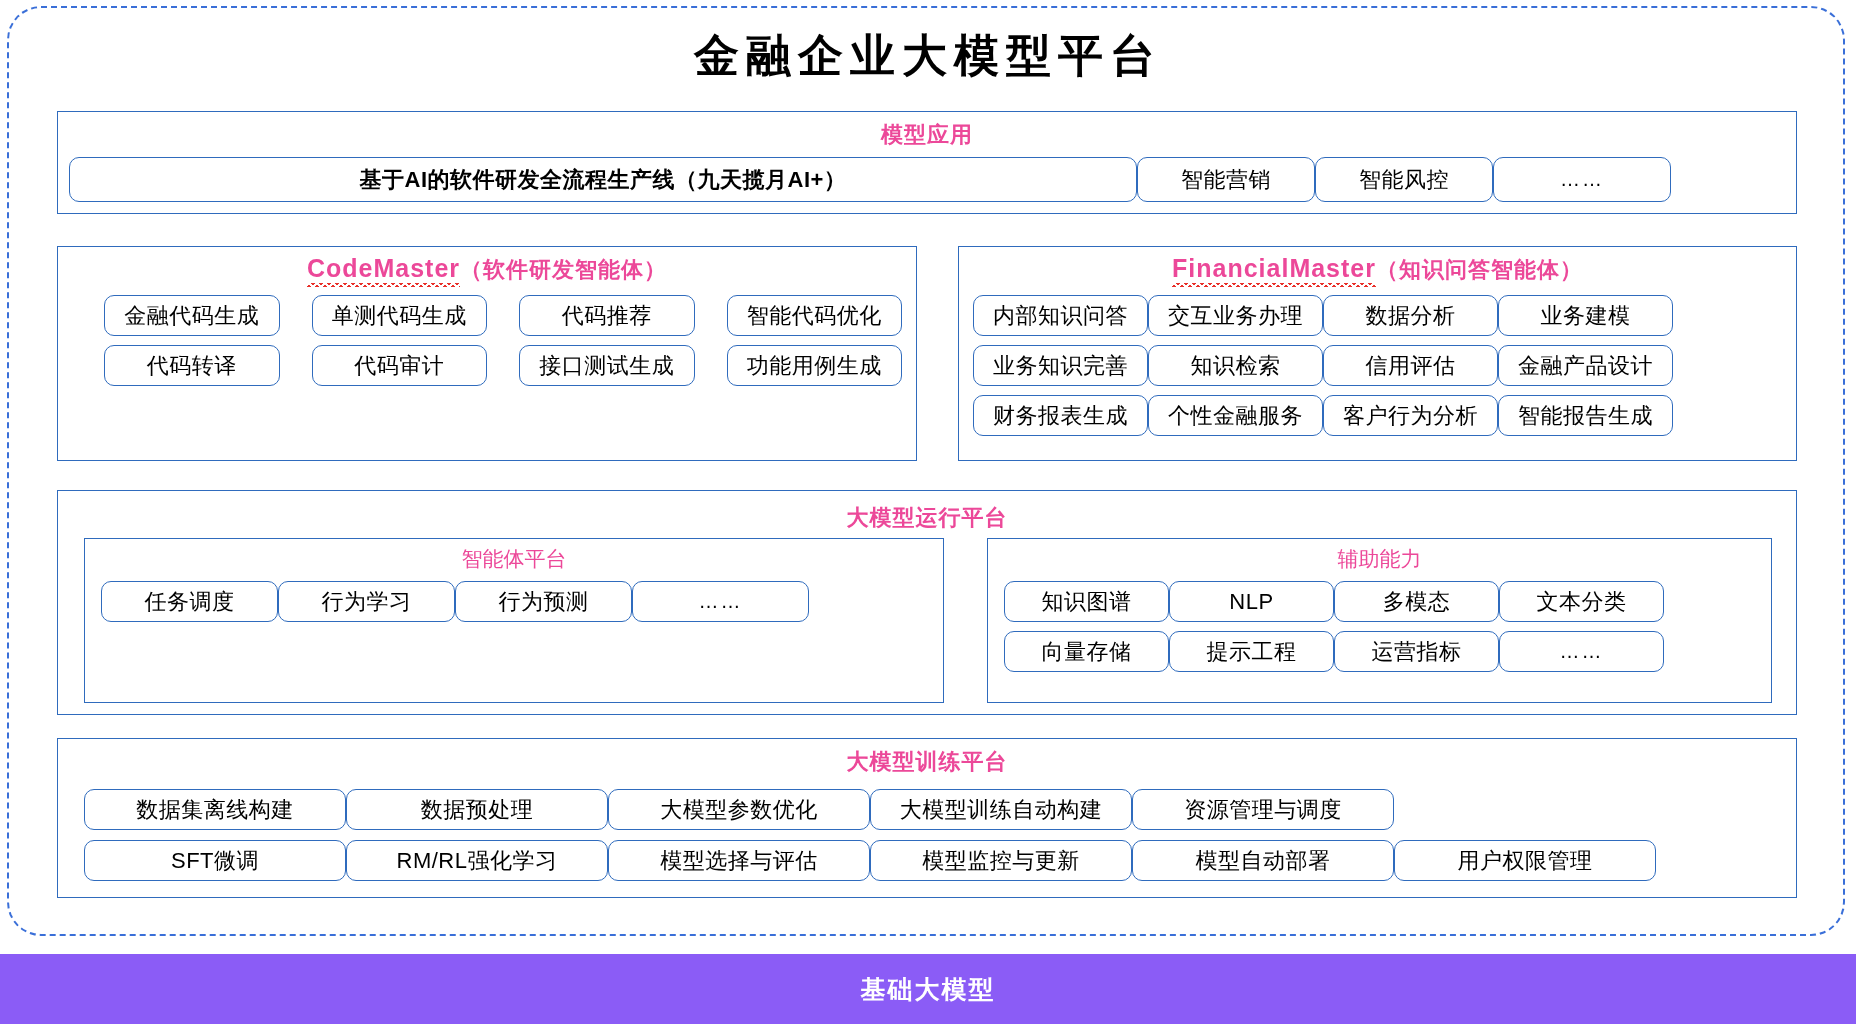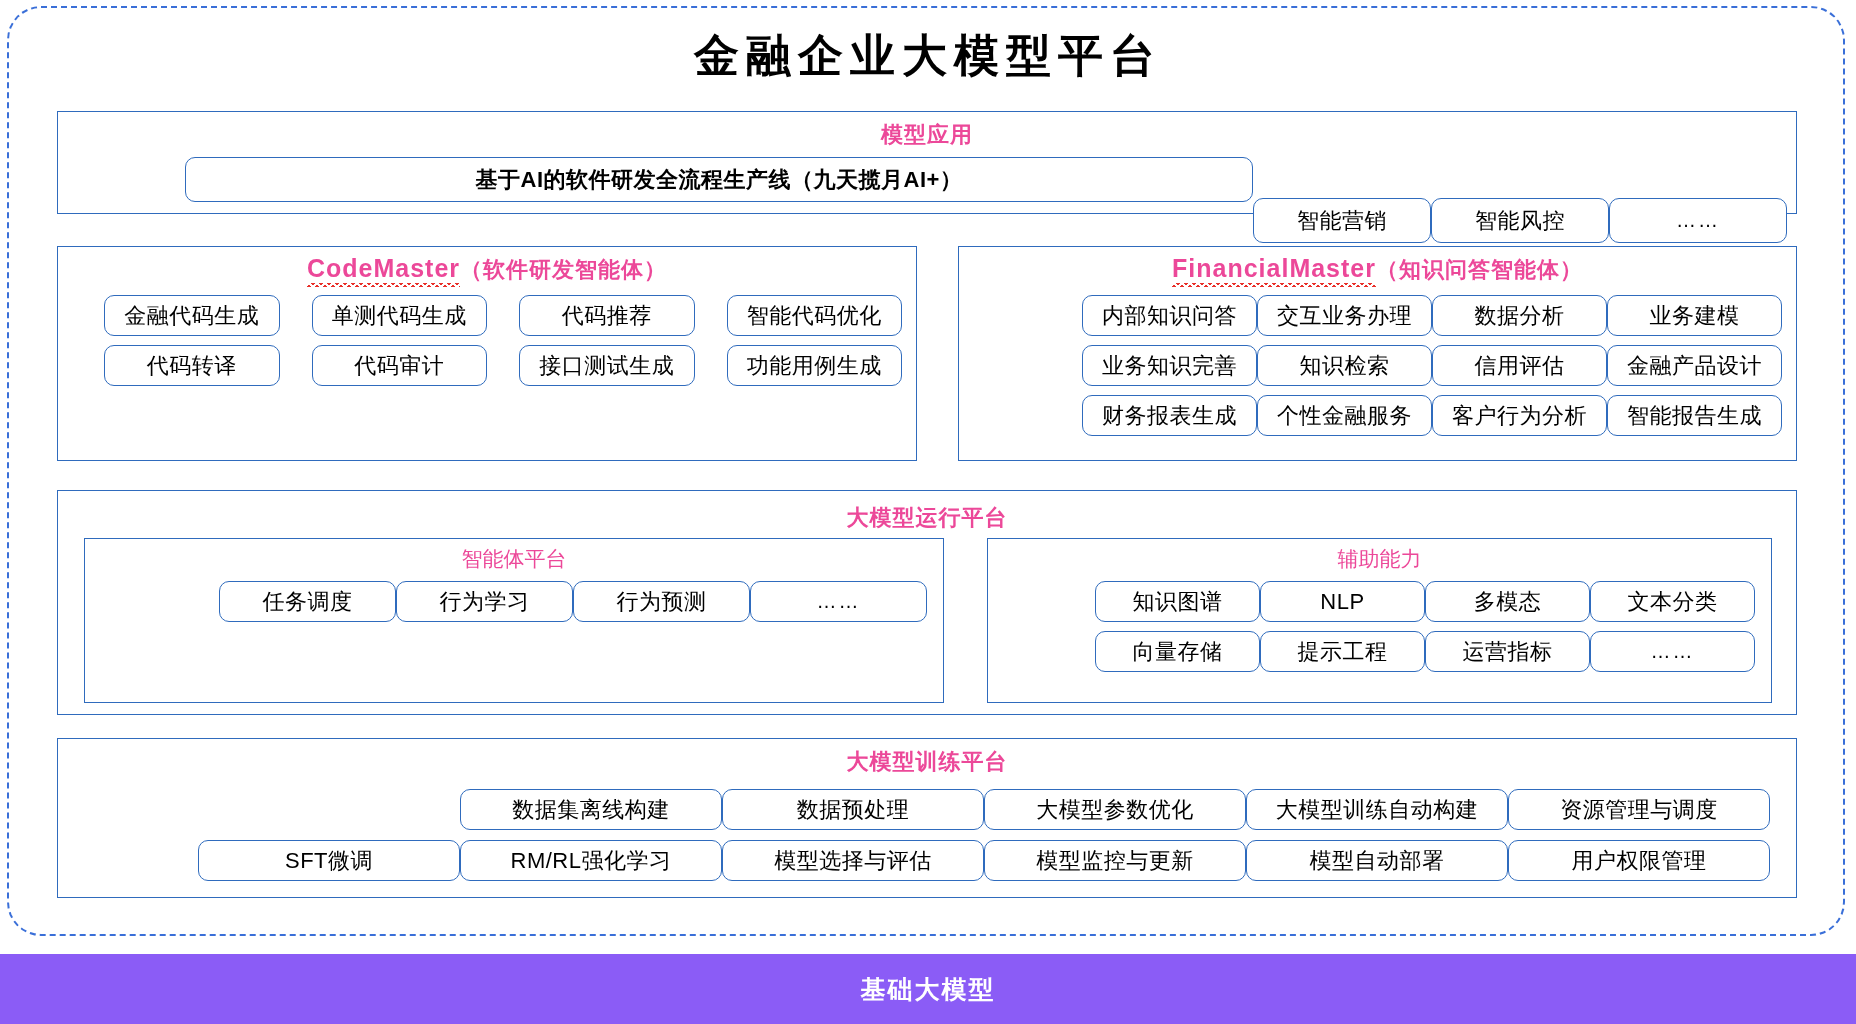--- a/index.html
+++ b/index.html
@@ -79,21 +79,21 @@
     background-image:
       radial-gradient(circle at 2px 4px, #e8302a 1.6px, transparent 1.7px),
       radial-gradient(circle at 6px 0px, #e8302a 1.6px, transparent 1.7px);
     background-size: 8px 5px;
     background-repeat: repeat-x;
   }
 
   
   .chip-row {
     display: flex;
-    justify-content: flex-end;
+    justify-content: flex-start;
   }
   .chip {
     border: 1.5px solid #2f6bbd;
     border-radius: 10px;
     box-sizing: border-box;
     display: flex;
     align-items: center;
     justify-content: center;
     font-size: 22px;
     color: #000000;
@@ -109,21 +109,21 @@
     letter-spacing: 2px;
     font-size: 20px;
   }
 
   
   #model-application { left: 57px; top: 111px; width: 1740px; height: 103px; }
   #model-application .panel-title { margin-top: 8px; }
   #ma-row { position: absolute; left: 11px; top: 45px; width: 1718px; height: 45px; }
   #ma-row .chip { height: 45px; }
   .ma-main  { width: 1068px; }
-  .ma-small { width: 178px; margin-top: 41px; }
+  .ma-small { width: 178px; }
 
   
   #codemaster       { left: 57px;  top: 246px; width: 860px; height: 215px; }
   #financialmaster  { left: 958px; top: 246px; width: 839px; height: 215px; }
   .agent-title { margin-top: 7px; }
   .agent-grid {
     position: absolute;
     left: 14px;
     top: 48px;
     right: 14px;

